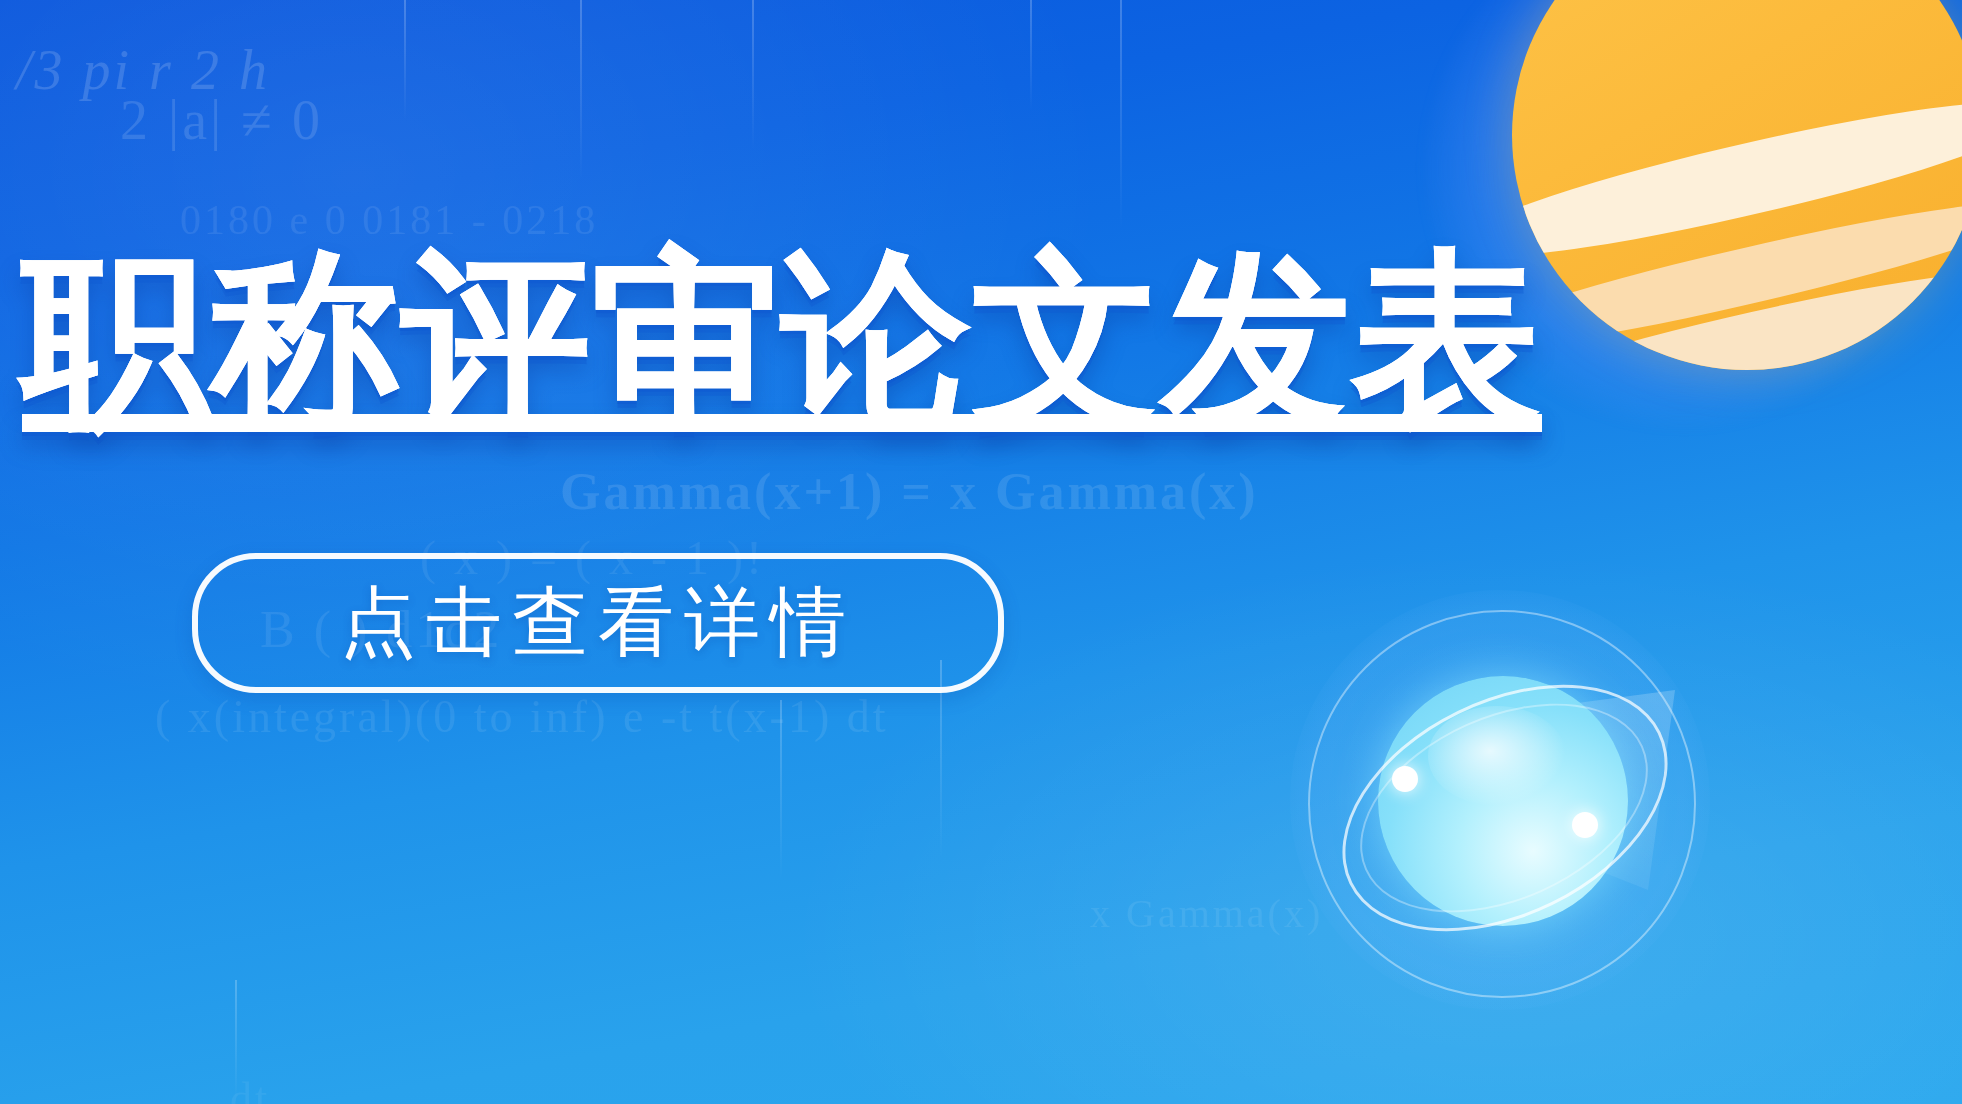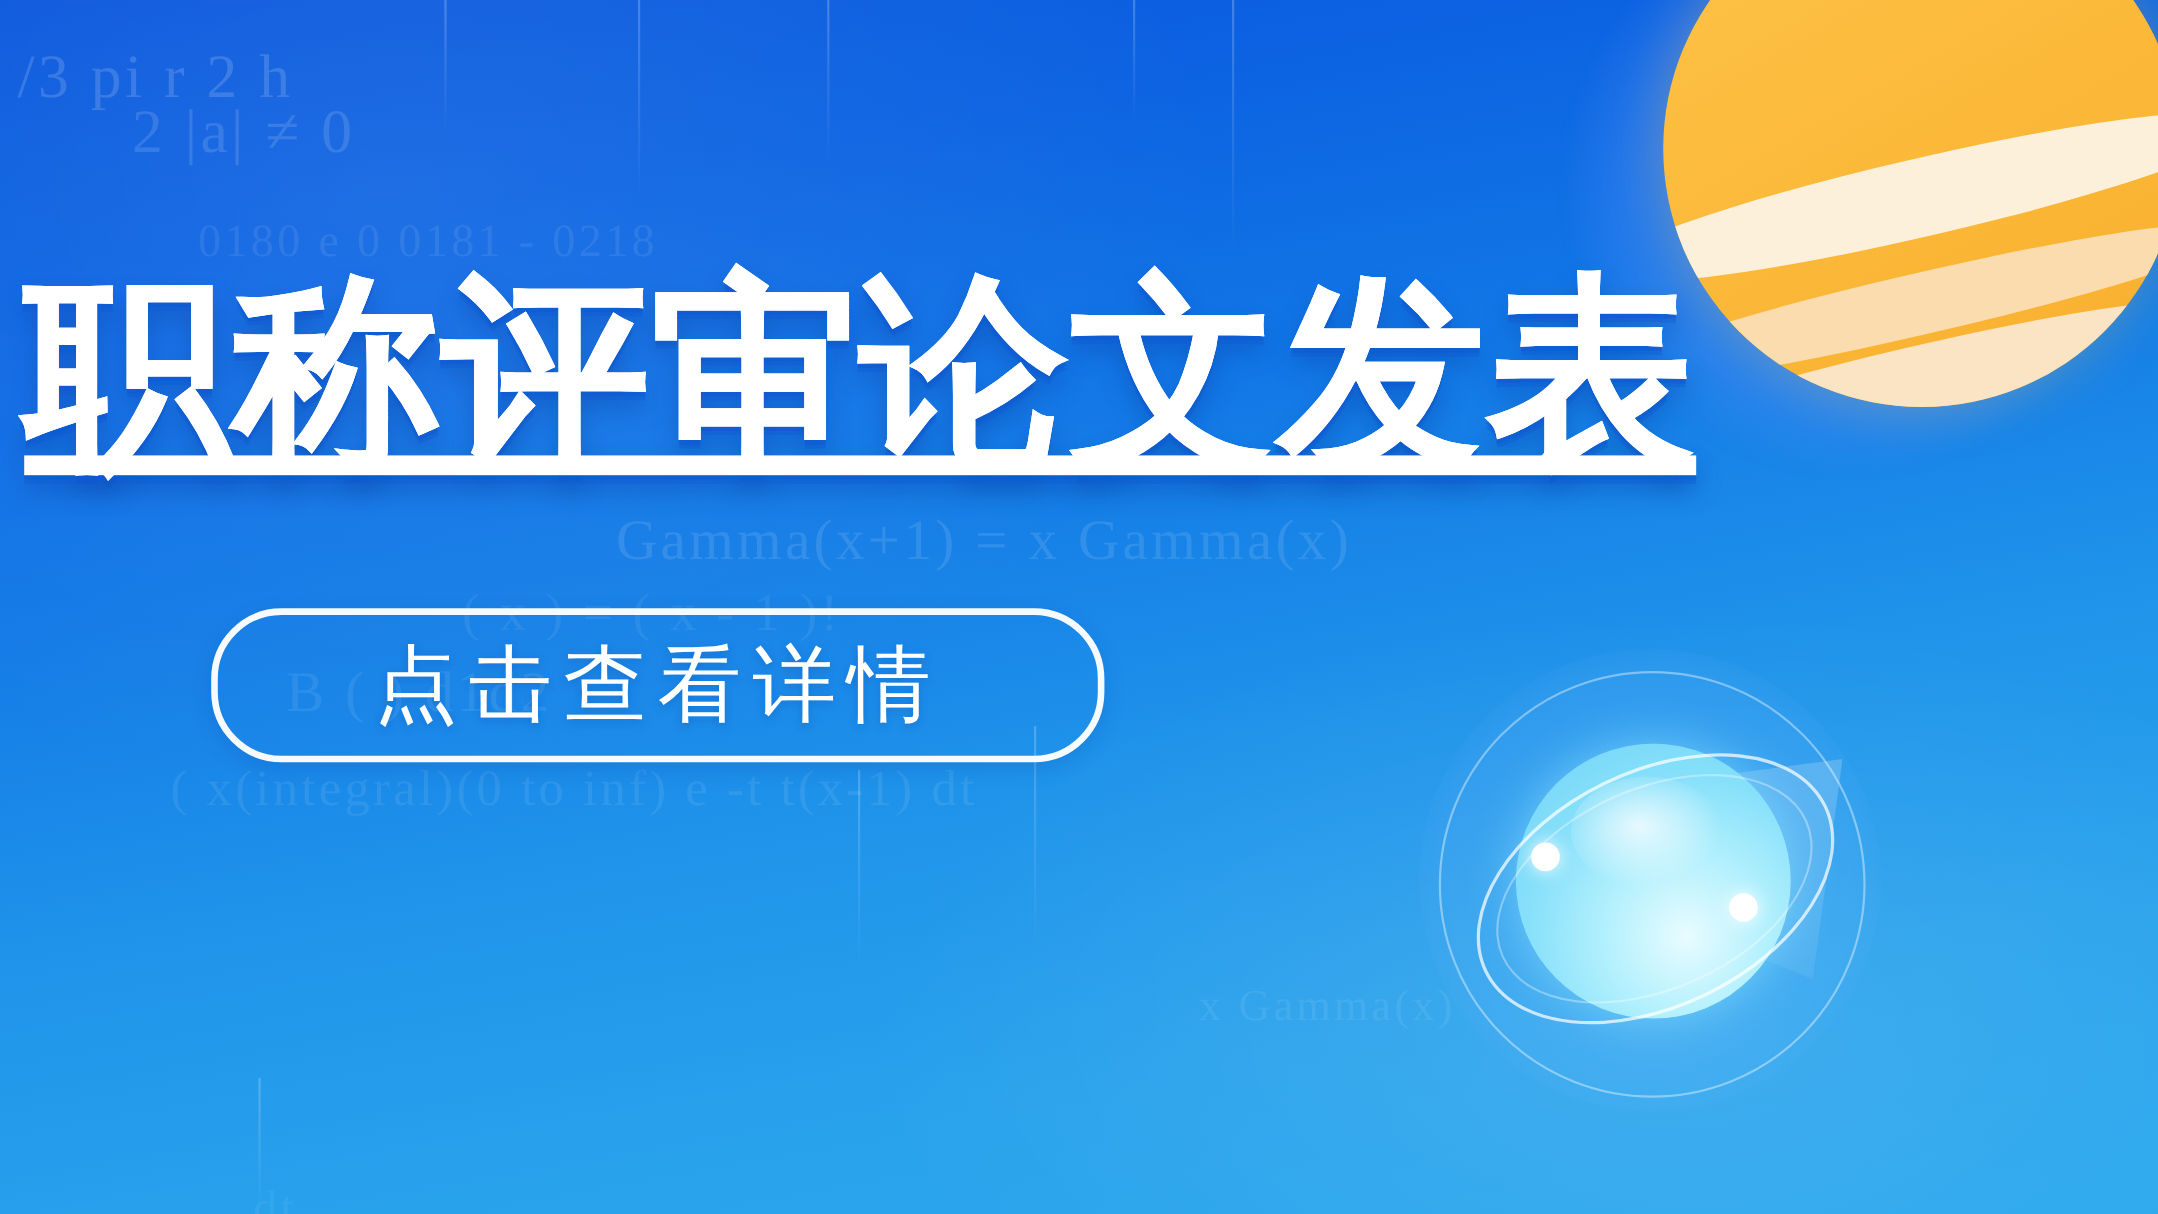--- a/index.html
+++ b/index.html
@@ -39,25 +39,25 @@
   
   .wm {
     position: absolute;
     color: rgba(255,255,255,0.13);
     font-family: "Liberation Serif", "DejaVu Serif", serif;
     white-space: nowrap;
     letter-spacing: 3px;
     pointer-events: none;
     user-select: none;
   }
-  .wm-1 { left: 16px;  top: 38px;  font-size: 56px; color: rgba(255,255,255,0.155); }
+  .wm-1 { left: 16px;  top: 38px;  font-size: 56px; color: rgba(255,255,255,0.155); font-style: italic; }
   .wm-2 { left: 120px; top: 88px;  font-size: 56px; color: rgba(255,255,255,0.135); }
   .wm-3 { left: 420px; top: 34px;  font-size: 56px; color: rgba(255,255,255,0.145); }
   .wm-4 { left: 180px; top: 196px; font-size: 42px; color: rgba(255,255,255,0.085); }
-  .wm-5 { left: 560px; top: 462px; font-size: 52px; color: rgba(255,255,255,0.115); }
+  .wm-5 { left: 560px; top: 462px; font-size: 52px; color: rgba(255,255,255,0.115); font-weight: bold; }
   .wm-6 { left: 420px; top: 530px; font-size: 48px; color: rgba(255,255,255,0.075); }
   .wm-7 { left: 260px; top: 600px; font-size: 52px; color: rgba(255,255,255,0.085); }
   .wm-8 { left: 155px; top: 690px; font-size: 46px; color: rgba(255,255,255,0.085); }
   .wm-9 { left: 1090px; top: 890px; font-size: 40px; color: rgba(255,255,255,0.08); }
   .wm-10{ left: 230px; top: 1040px; font-size: 44px; color: rgba(255,255,255,0.06); margin-top: 33px; }
 
   
   .hairline {
     position: absolute;
     width: 2px;

